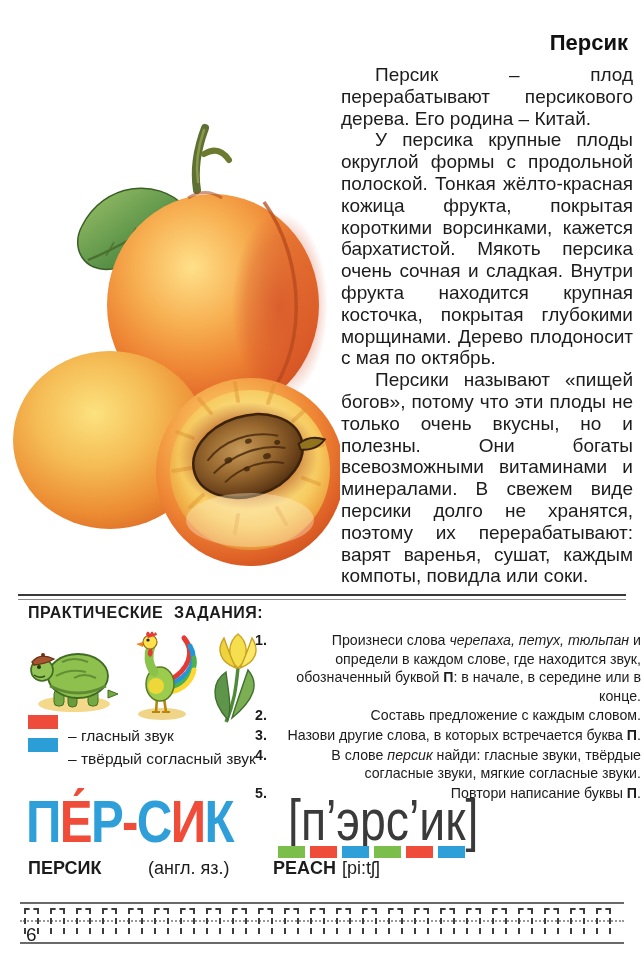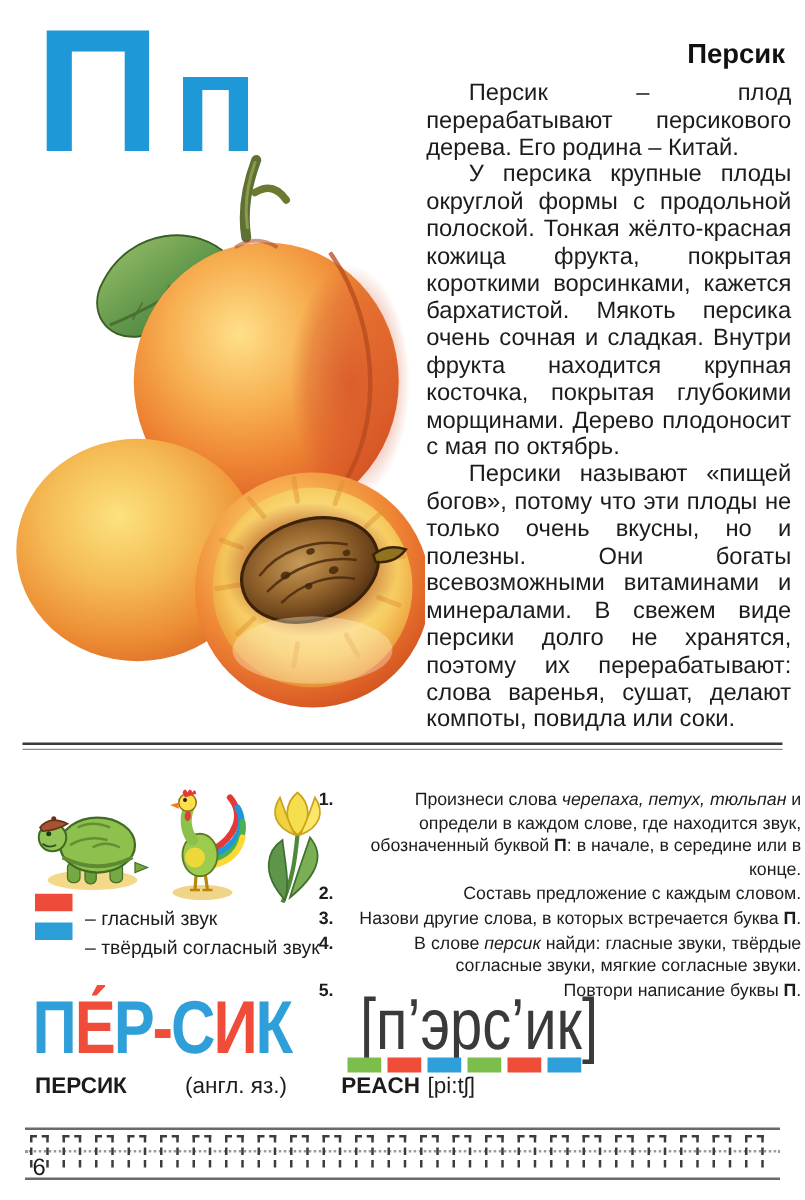--- a/index.html
+++ b/index.html
@@ -68,30 +68,27 @@
   .trace-letters{position:absolute;left:4px;top:0;white-space:nowrap;}
   .trace-letter{display:inline-block;box-sizing:border-box;width:15px;height:26px;margin:4px 11px 0 0;
     border:2px dashed #3c3c3c;border-bottom:none;}
   .page-number{position:absolute;left:26px;top:924px;font-size:19px;}
 </style>
 </head>
 <body>
 
 <div class="page">
 
-  <div class="alpha">
-    <span class="cap" style="color: rgb(31, 152, 216);">П</span><span class="low" style="color: rgb(31, 152, 216);">п</span>
-  </div>
 
   <div class="title">Персик</div>
 
   <div class="article">
       <p>Персик – плод перерабатывают персикового дерева. Его родина – Китай.</p>
       <p>У персика крупные плоды округлой формы с продольной полоской. Тонкая жёлто-красная кожица фрукта, покрытая короткими ворсинками, кажется бархатистой. Мякоть персика очень сочная и сладкая. Внутри фрукта находится крупная косточка, покрытая глубокими морщинами. Дерево плодоносит с мая по октябрь.</p>
-      <p>Персики называют «пищей богов», потому что эти плоды не только очень вкусны, но и полезны. Они богаты всевозможными витаминами и минералами. В свежем виде персики долго не хранятся, поэтому их перерабатывают: слова варенья, сушат, делают компоты, повидла или соки.</p>
+      <p>Персики называют «пищей богов», потому что эти плоды не только очень вкусны, но и полезны. Они богаты всевозможными витаминами и минералами. В свежем виде персики долго не хранятся, поэтому их перерабатывают: варят варенья, сушат, каждым компоты, повидла или соки.</p>
     </div>
 
   <svg class="illus" style="left:8px;top:110px;" width="332" height="482" viewBox="0 0 332 482">
     <defs>
       <radialGradient id="gPeach" cx="40%" cy="33%" r="75%">
         <stop offset="0%" stop-color="#ffe08a"></stop>
           <stop offset="35%" stop-color="#f7b052"></stop>
         <stop offset="62%" stop-color="#ee8534"></stop>
           <stop offset="86%" stop-color="#dd5f26"></stop>
         <stop offset="100%" stop-color="#c94d1e"></stop>
@@ -186,20 +183,21 @@
         </g>
         <path d="M 52 4 C 62 0 70 2 78 8 C 69 15 58 13 52 10 Z" fill="#90731f" stroke="#3c2208" stroke-width="2"></path>
       </g>
       <ellipse cx="242" cy="410" rx="64" ry="27" fill="#fff0cd" opacity=".38"></ellipse>
     </g>
   </svg>
 
 
   <div class="separator"></div>
 
+  <div class="practice-heading">ПРАКТИЧЕСКИЕ ЗАДАНИЯ:</div>
 
   <svg class="illus illus-turtle" width="94" height="80" viewBox="0 0 94 80">
     <ellipse cx="48" cy="70" rx="36" ry="8" fill="#f5d98b"></ellipse>
     <rect x="28" y="56" width="10" height="16" rx="4" fill="#76a943" stroke="#456e23"></rect>
     <rect x="62" y="56" width="10" height="16" rx="4" fill="#76a943" stroke="#456e23"></rect>
     <rect x="42" y="58" width="9" height="15" rx="4" fill="#6a9c3a" stroke="#456e23"></rect>
     <path d="M 82 56 L 92 60 L 82 64 Z" fill="#76a943" stroke="#456e23"></path>
     <ellipse cx="52" cy="42" rx="30" ry="22" fill="#8ec04e" stroke="#3f6b22" stroke-width="1.8"></ellipse>
     <path d="M 24 52 Q 52 66 80 52" fill="none" stroke="#5d8a33" stroke-width="3"></path>
     <path d="M 36 28 Q 48 22 62 28 M 30 42 Q 44 34 60 38 M 48 44 Q 58 38 70 44" fill="none" stroke="#5d8a33" stroke-width="2" opacity=".9"></path>

